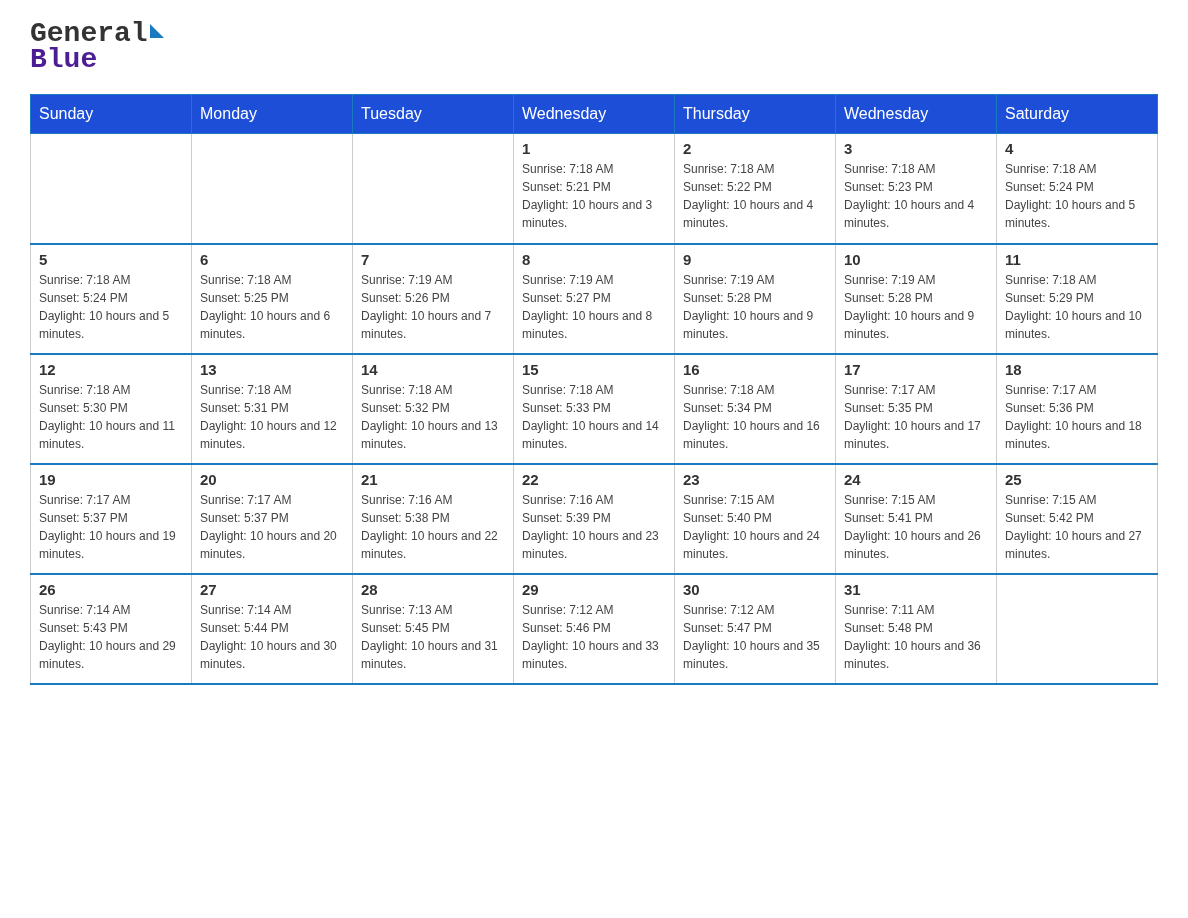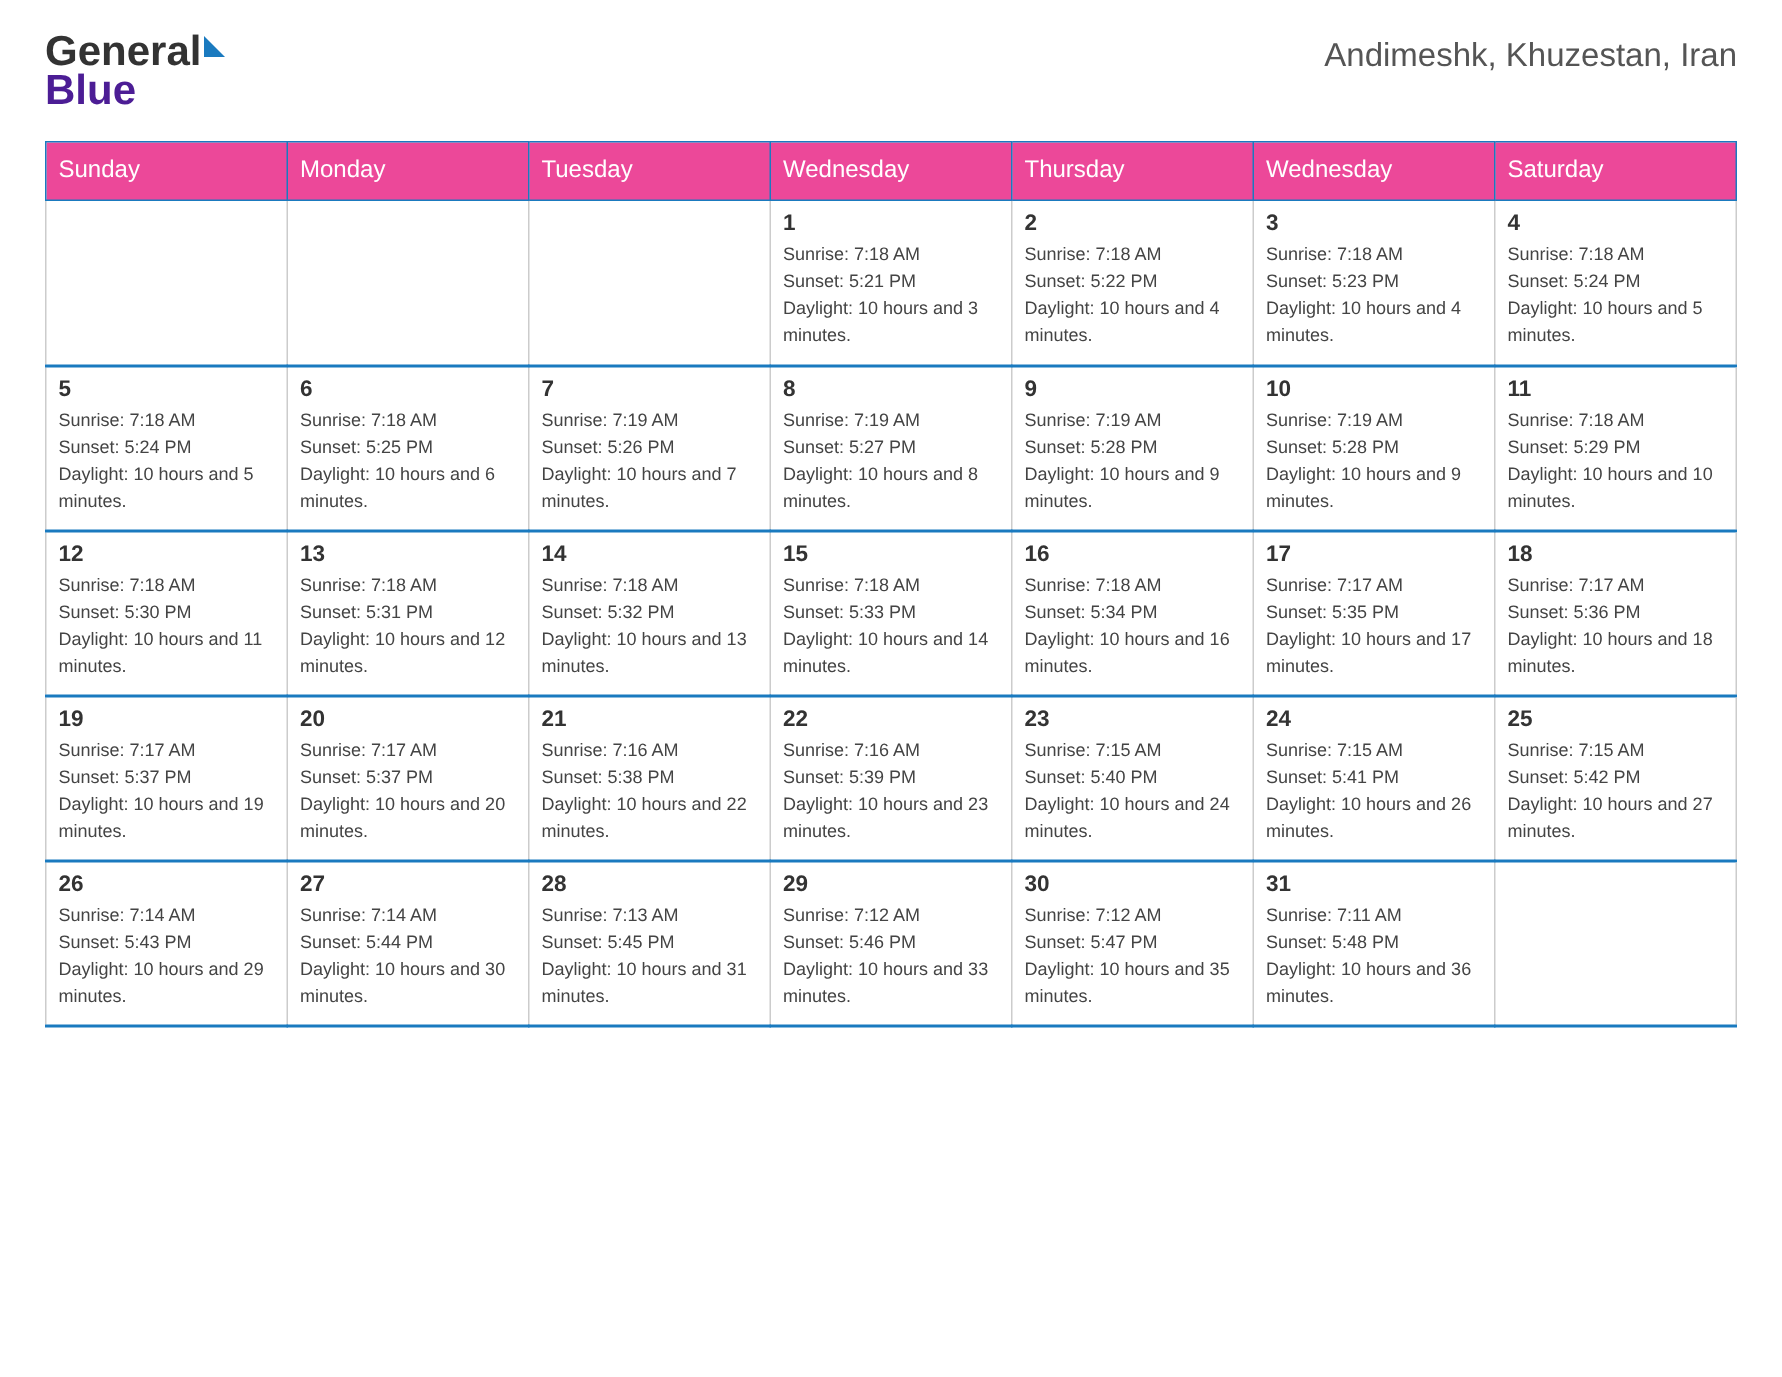--- a/index.html
+++ b/index.html
@@ -15,20 +15,21 @@
       justify-content: space-between;
       align-items: flex-start;
       margin-bottom: 20px;
     }
     .logo {
       display: flex;
       font-size: 28px;
       font-weight: bold;
       color: #333;
       line-height: 1;
+      font-family: Liberation Mono, monospace;
     }
     .logo-general { color: #333; }
     .logo-blue { color: #4c1d95; }
     .logo-triangle {
       width: 0;
       height: 0;
       border-left: 14px solid #1a7abf;
       border-top: 14px solid transparent;
       border-bottom: 0px solid transparent;
       margin-left: 2px;
@@ -48,21 +49,21 @@
       font-size: 22px;
       color: #555;
       margin-top: 4px;
     }
     table {
       width: 100%;
       border-collapse: collapse;
       table-layout: fixed;
     }
     thead tr th {
-      background-color: #ec4899;
+      background-color: #1d4ed8;
       color: #fff;
       font-size: 16px;
       font-weight: normal;
       padding: 10px 8px;
       text-align: left;
       border: 1px solid #1a7abf;
     }
     tbody tr td {
       vertical-align: top;
       border: 1px solid #ccc;
@@ -96,21 +97,20 @@
       <div style="display:flex;align-items:center;">
         <span class="logo-general">General</span>
         <span class="logo-triangle"></span>
       </div>
       <div style="margin-top:-2px;">
         <span class="logo-blue">Blue</span>
       </div>
     </div>
   </div>
   <div class="title-area">
-    <div class="calendar-subtitle">Andimeshk, Khuzestan, Iran</div>
   </div>
 </div>
 
 <table>
   <thead>
     <tr>
 
     <th>Sunday</th>
         <th>Monday</th>
         <th>Tuesday</th>

